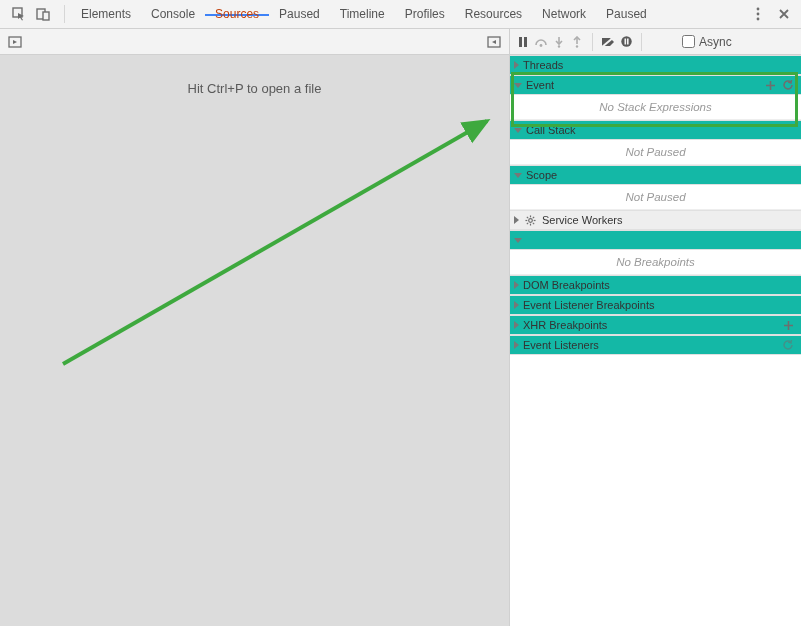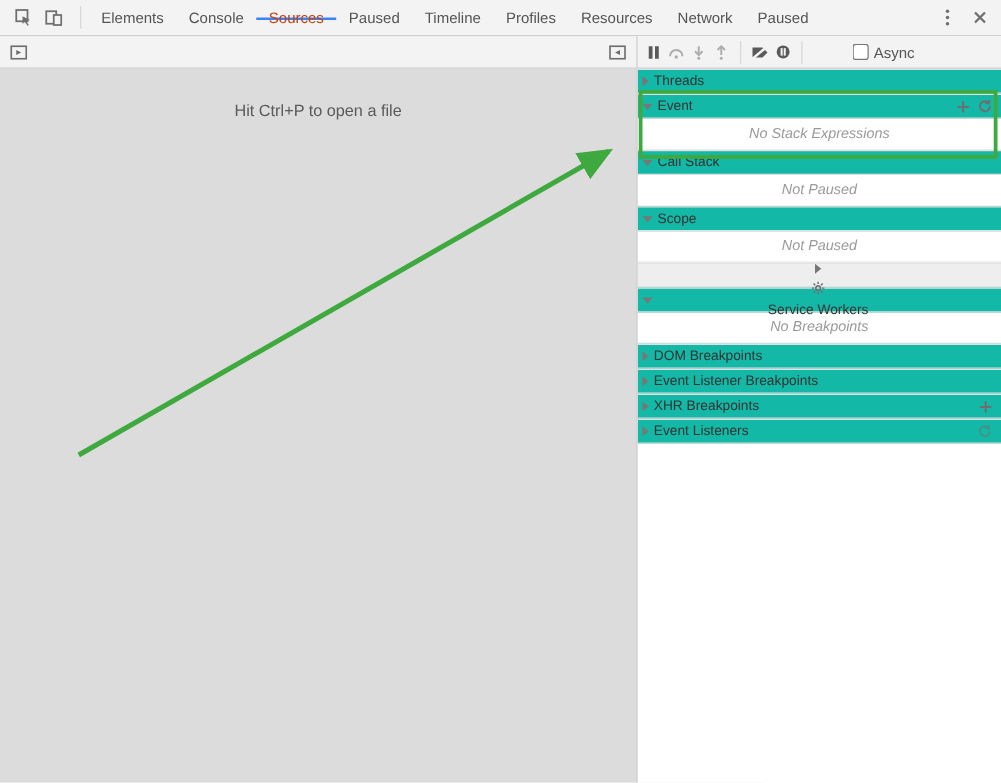--- a/index.html
+++ b/index.html
@@ -191,21 +191,20 @@
     display: flex;
     align-items: center;
     gap: 6px;
     height: 20px;
     padding: 0 6px 0 4px;
     background: #eeeeee;
     border-top: 1px solid #e0e0e0;
     border-bottom: 1px solid #e0e0e0;
     font-size: 11px;
     color: #333;
-    flex-direction: column;
   }
   svg { display:block; }
 </style>
 </head>
 <body>
 
 <div class="top-bar">
   <div class="top-left-icons">
     <span class="icon-btn">
       <svg width="14" height="14" viewBox="0 0 14 14">

